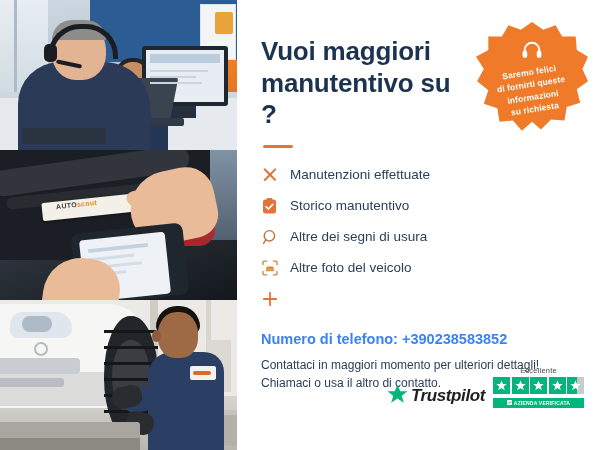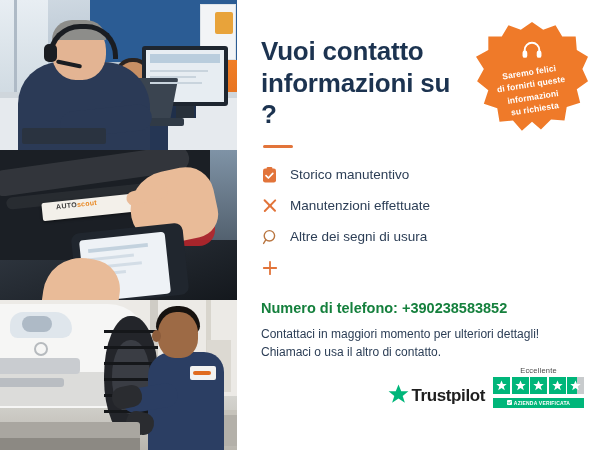--- a/index.html
+++ b/index.html
@@ -189,40 +189,40 @@
     font-size:13.5px;
     color:#2c3e56;
     line-height:1;
   }
 
   
   .phone{
     margin-top:22px;
     font-size:14.5px;
     font-weight:bold;
-    color:#15803d;
+    color:#3b82f6;
   }
   .sub{
     margin-top:9px;
     font-size:12px;
     line-height:1.5;
     color:#2c3e56;
   }
   .sub div{white-space:nowrap;}
 
   
   .tp{
     position:absolute;
     right:16px;
     bottom:42px;
     display:flex;
     align-items:flex-end;
     gap:8px;
   }
-  .tp-brand{display:flex;align-items:center;gap:3px;}
+  .tp-brand{display:flex;align-items:center;gap:3px;font-style:italic;}
   .tp-name{font-size:17px;font-weight:bold;color:#1f1f1f;letter-spacing:-.4px;}
   .tp-right{display:flex;flex-direction:column;align-items:center;gap:2px;}
   .tp-rating{font-size:7.5px;color:#4a4a4a;letter-spacing:.2px;}
   .tp-stars{display:flex;gap:1.5px;}
   .tp-star{
     width:17px;height:17px;
     background:#00b67a;
     display:flex;align-items:center;justify-content:center;
   }
   .tp-star.partial{background:linear-gradient(90deg,#00b67a 0 60%,#c8cbcd 60% 100%);}
@@ -328,21 +328,21 @@
       <div class="gr-glove"></div>
       <div class="gr-glove2"></div>
       <div class="gr-lift"></div>
       <div class="gr-lift2"></div>
     </div>
 
   </div>
 
   <div class="panel">
 
-    <h1 class="headline">Vuoi contatto informazioni su ?</h1>
+    <h1 class="headline">Vuoi maggiori manutentivo su ?</h1>
     <div class="rule"></div>
 
     <div class="badge">
       <span class="badge-icon">
         <svg width="22" height="20" viewBox="0 0 24 22" fill="none">
           <path d="M4 13v-2a8 8 0 0 1 16 0v2" stroke="#ffffff" stroke-width="2.2" stroke-linecap="round"></path>
           <rect x="1.6" y="11.6" width="5.2" height="8" rx="2.4" fill="#ffffff"></rect>
           <rect x="17.2" y="11.6" width="5.2" height="8" rx="2.4" fill="#ffffff"></rect>
         </svg>
       </span>
@@ -351,50 +351,63 @@
         <div>di fornirti queste</div>
         <div>informazioni</div>
         <div>su richiesta</div>
       </div>
     </div>
 
     <ul class="features">
 
       <li class="feature">
         <span class="f-icon">
+          <svg width="16" height="16" viewBox="0 0 16 16">
+            <path d="M2.6 2.2L13 12.8" stroke="#e2743a" stroke-width="2" stroke-linecap="round"></path>
+            <path d="M13.2 2.4L2.8 13" stroke="#e2743a" stroke-width="2" stroke-linecap="round"></path>
+            <circle cx="8" cy="7.6" r="1.5" fill="#e2743a"></circle>
+          </svg>
+        </span>
+        <span class="f-label">Manutenzioni effettuate</span>
+      </li>
+
+      <li class="feature">
+        <span class="f-icon">
           <svg width="15" height="16" viewBox="0 0 15 16">
             <rect x="1" y="1.5" width="13" height="14" rx="2.2" fill="#e2743a"></rect>
             <rect x="4.6" y="0" width="5.8" height="3" rx="1.2" fill="#e2743a"></rect>
             <path d="M4 8.6l2.4 2.4 4.4-4.6" stroke="#ffffff" stroke-width="1.7" fill="none" stroke-linecap="round" stroke-linejoin="round"></path>
           </svg>
         </span>
         <span class="f-label">Storico manutentivo</span>
-      </li>
-
-      <li class="feature">
-        <span class="f-icon">
-          <svg width="16" height="16" viewBox="0 0 16 16">
-            <path d="M2.6 2.2L13 12.8" stroke="#e2743a" stroke-width="2" stroke-linecap="round"></path>
-            <path d="M13.2 2.4L2.8 13" stroke="#e2743a" stroke-width="2" stroke-linecap="round"></path>
-            <circle cx="8" cy="7.6" r="1.5" fill="#e2743a"></circle>
-          </svg>
-        </span>
-        <span class="f-label">Manutenzioni effettuate</span>
       </li>
 
       <li class="feature">
         <span class="f-icon">
           <svg width="16" height="16" viewBox="0 0 16 16">
             <circle cx="7.4" cy="6.8" r="5.2" stroke="#b9753f" stroke-width="1.4" fill="none"></circle>
             <path d="M3.6 11.2L1.6 14.4" stroke="#b9753f" stroke-width="1.4" stroke-linecap="round"></path>
           </svg>
         </span>
         <span class="f-label">Altre dei segni di usura</span>
       </li>
 
+      <li class="feature">
+        <span class="f-icon">
+          <svg width="16" height="16" viewBox="0 0 16 16">
+            <path d="M1 4.6V2.4a1.2 1.2 0 0 1 1.2-1.2h2.4" stroke="#c9823f" stroke-width="1.3" fill="none" stroke-linecap="round"></path>
+            <path d="M15 4.6V2.4a1.2 1.2 0 0 0-1.2-1.2h-2.4" stroke="#c9823f" stroke-width="1.3" fill="none" stroke-linecap="round"></path>
+            <path d="M1 11.4v2.2a1.2 1.2 0 0 0 1.2 1.2h2.4" stroke="#c9823f" stroke-width="1.3" fill="none" stroke-linecap="round"></path>
+            <path d="M15 11.4v2.2a1.2 1.2 0 0 1-1.2 1.2h-2.4" stroke="#c9823f" stroke-width="1.3" fill="none" stroke-linecap="round"></path>
+            <path d="M3.8 9.6h8.4v1.6H3.8z" fill="#d98a3c"></path>
+            <path d="M5 6.4h6l1.2 3.2H3.8z" fill="#d98a3c"></path>
+          </svg>
+        </span>
+        <span class="f-label">Altre foto del veicolo</span>
+      </li>
 
       <li class="feature">
         <span class="f-icon">
           <svg width="16" height="16" viewBox="0 0 16 16">
             <path d="M8 1.8v12.4M1.8 8h12.4" stroke="#e2743a" stroke-width="1.8" stroke-linecap="round"></path>
           </svg>
         </span>
       </li>
 
     </ul>

